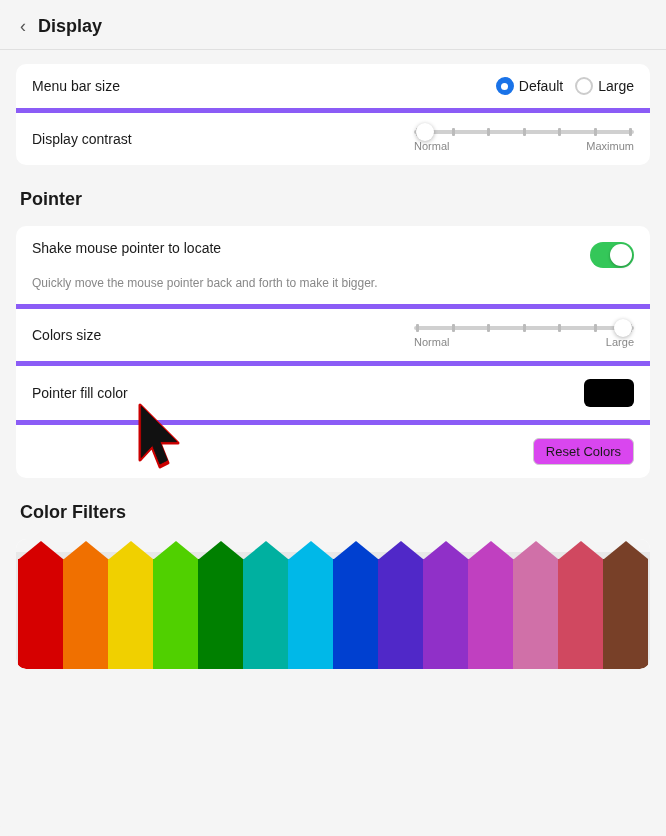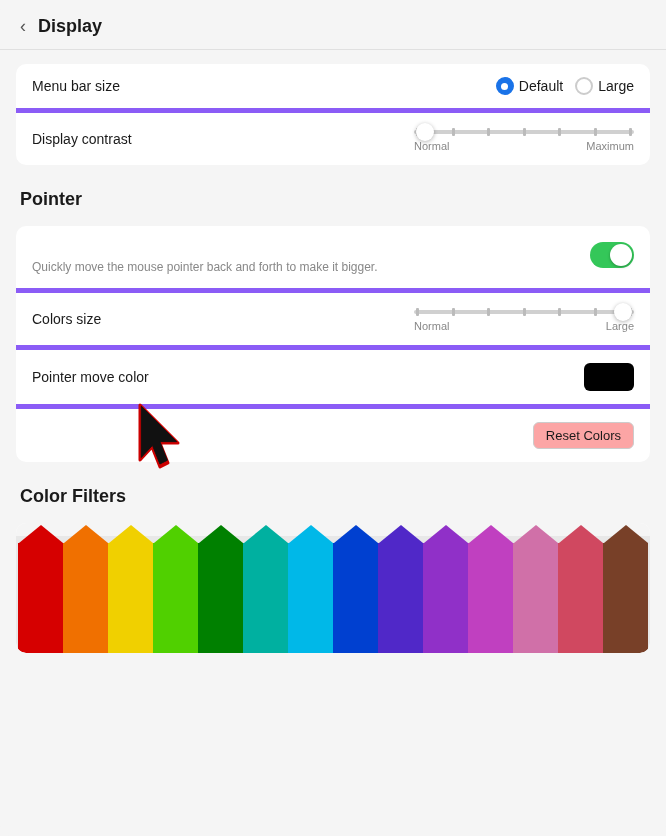--- a/index.html
+++ b/index.html
@@ -211,21 +211,21 @@
     .color-swatch {
       width: 50px;
       height: 28px;
       border-radius: 6px;
       border: 1px solid rgba(0,0,0,0.15);
       cursor: pointer;
     }
 
     
     .reset-btn {
-      background: #fca5a5;
+      background: #d946ef;
       border: 1px solid #ccc;
       border-radius: 6px;
       padding: 5px 12px;
       font-size: 13px;
       color: #1a1a1a;
       cursor: pointer;
       margin-left: auto;
     }
 
     .card-row-right {
@@ -345,20 +345,21 @@
         </div>
       </div>
     </div>
 
     <div class="section-header">Pointer</div>
 
     <div class="card">
 
       <div class="card-row" style="align-items: flex-start; padding-top: 14px; padding-bottom: 14px;">
         <div style="flex:1;">
+          <div class="row-label">Shake mouse pointer to locate</div>
           <div class="row-label-sub pointer-desc">Quickly move the mouse pointer back and forth to make it bigger.</div>
         </div>
         <div class="toggle" style="margin-top:2px; flex-shrink:0;">
           <div class="toggle-thumb"></div>
         </div>
       </div>
 
       <div class="card-row">
         <span class="row-label">Colors size</span>
         <div class="slider-container">
@@ -376,21 +377,21 @@
           </div>
           <div class="slider-labels">
             <span>Normal</span>
             <span>Large</span>
           </div>
         </div>
       </div>
 
 
       <div class="card-row">
-        <span class="row-label">Pointer move color</span>
+        <span class="row-label">Pointer fill color</span>
         <div class="color-swatch" style="background-color: #000000;"></div>
       </div>
 
       <div class="card-row card-row-right">
         <button class="reset-btn">Reset Colors</button>
       </div>
     </div>
 
     <div class="section-header">Color Filters</div>
 

